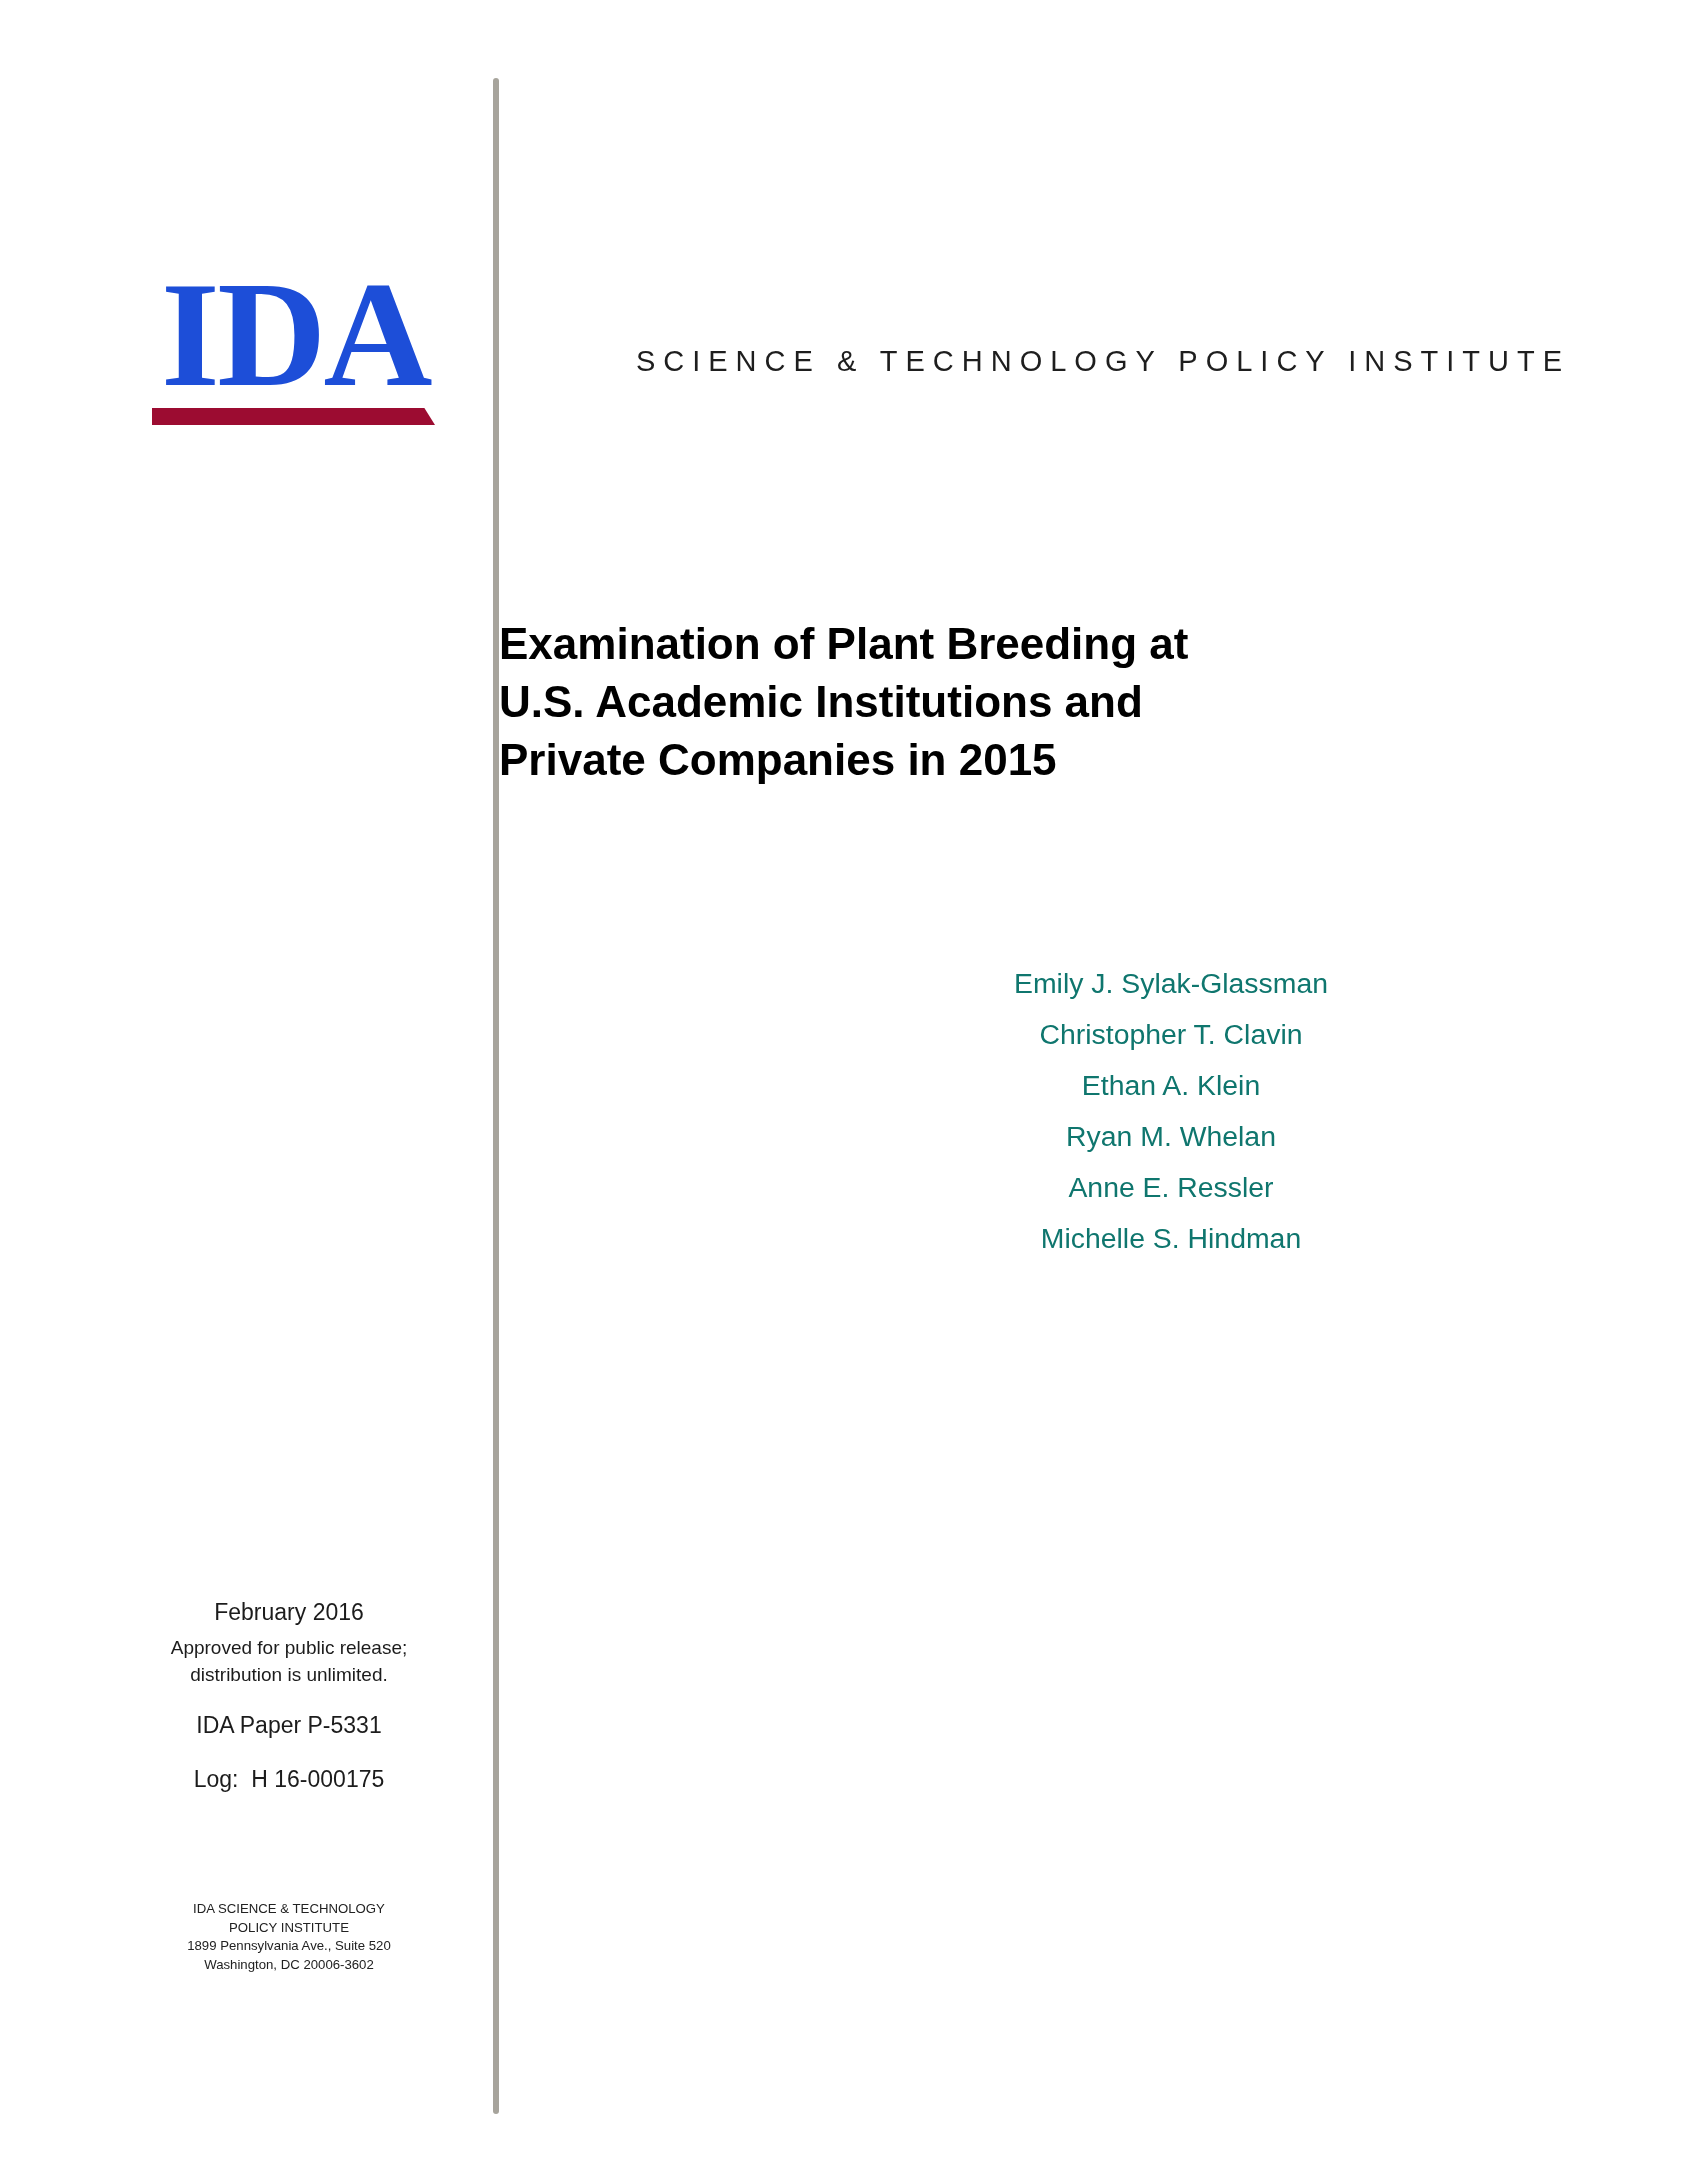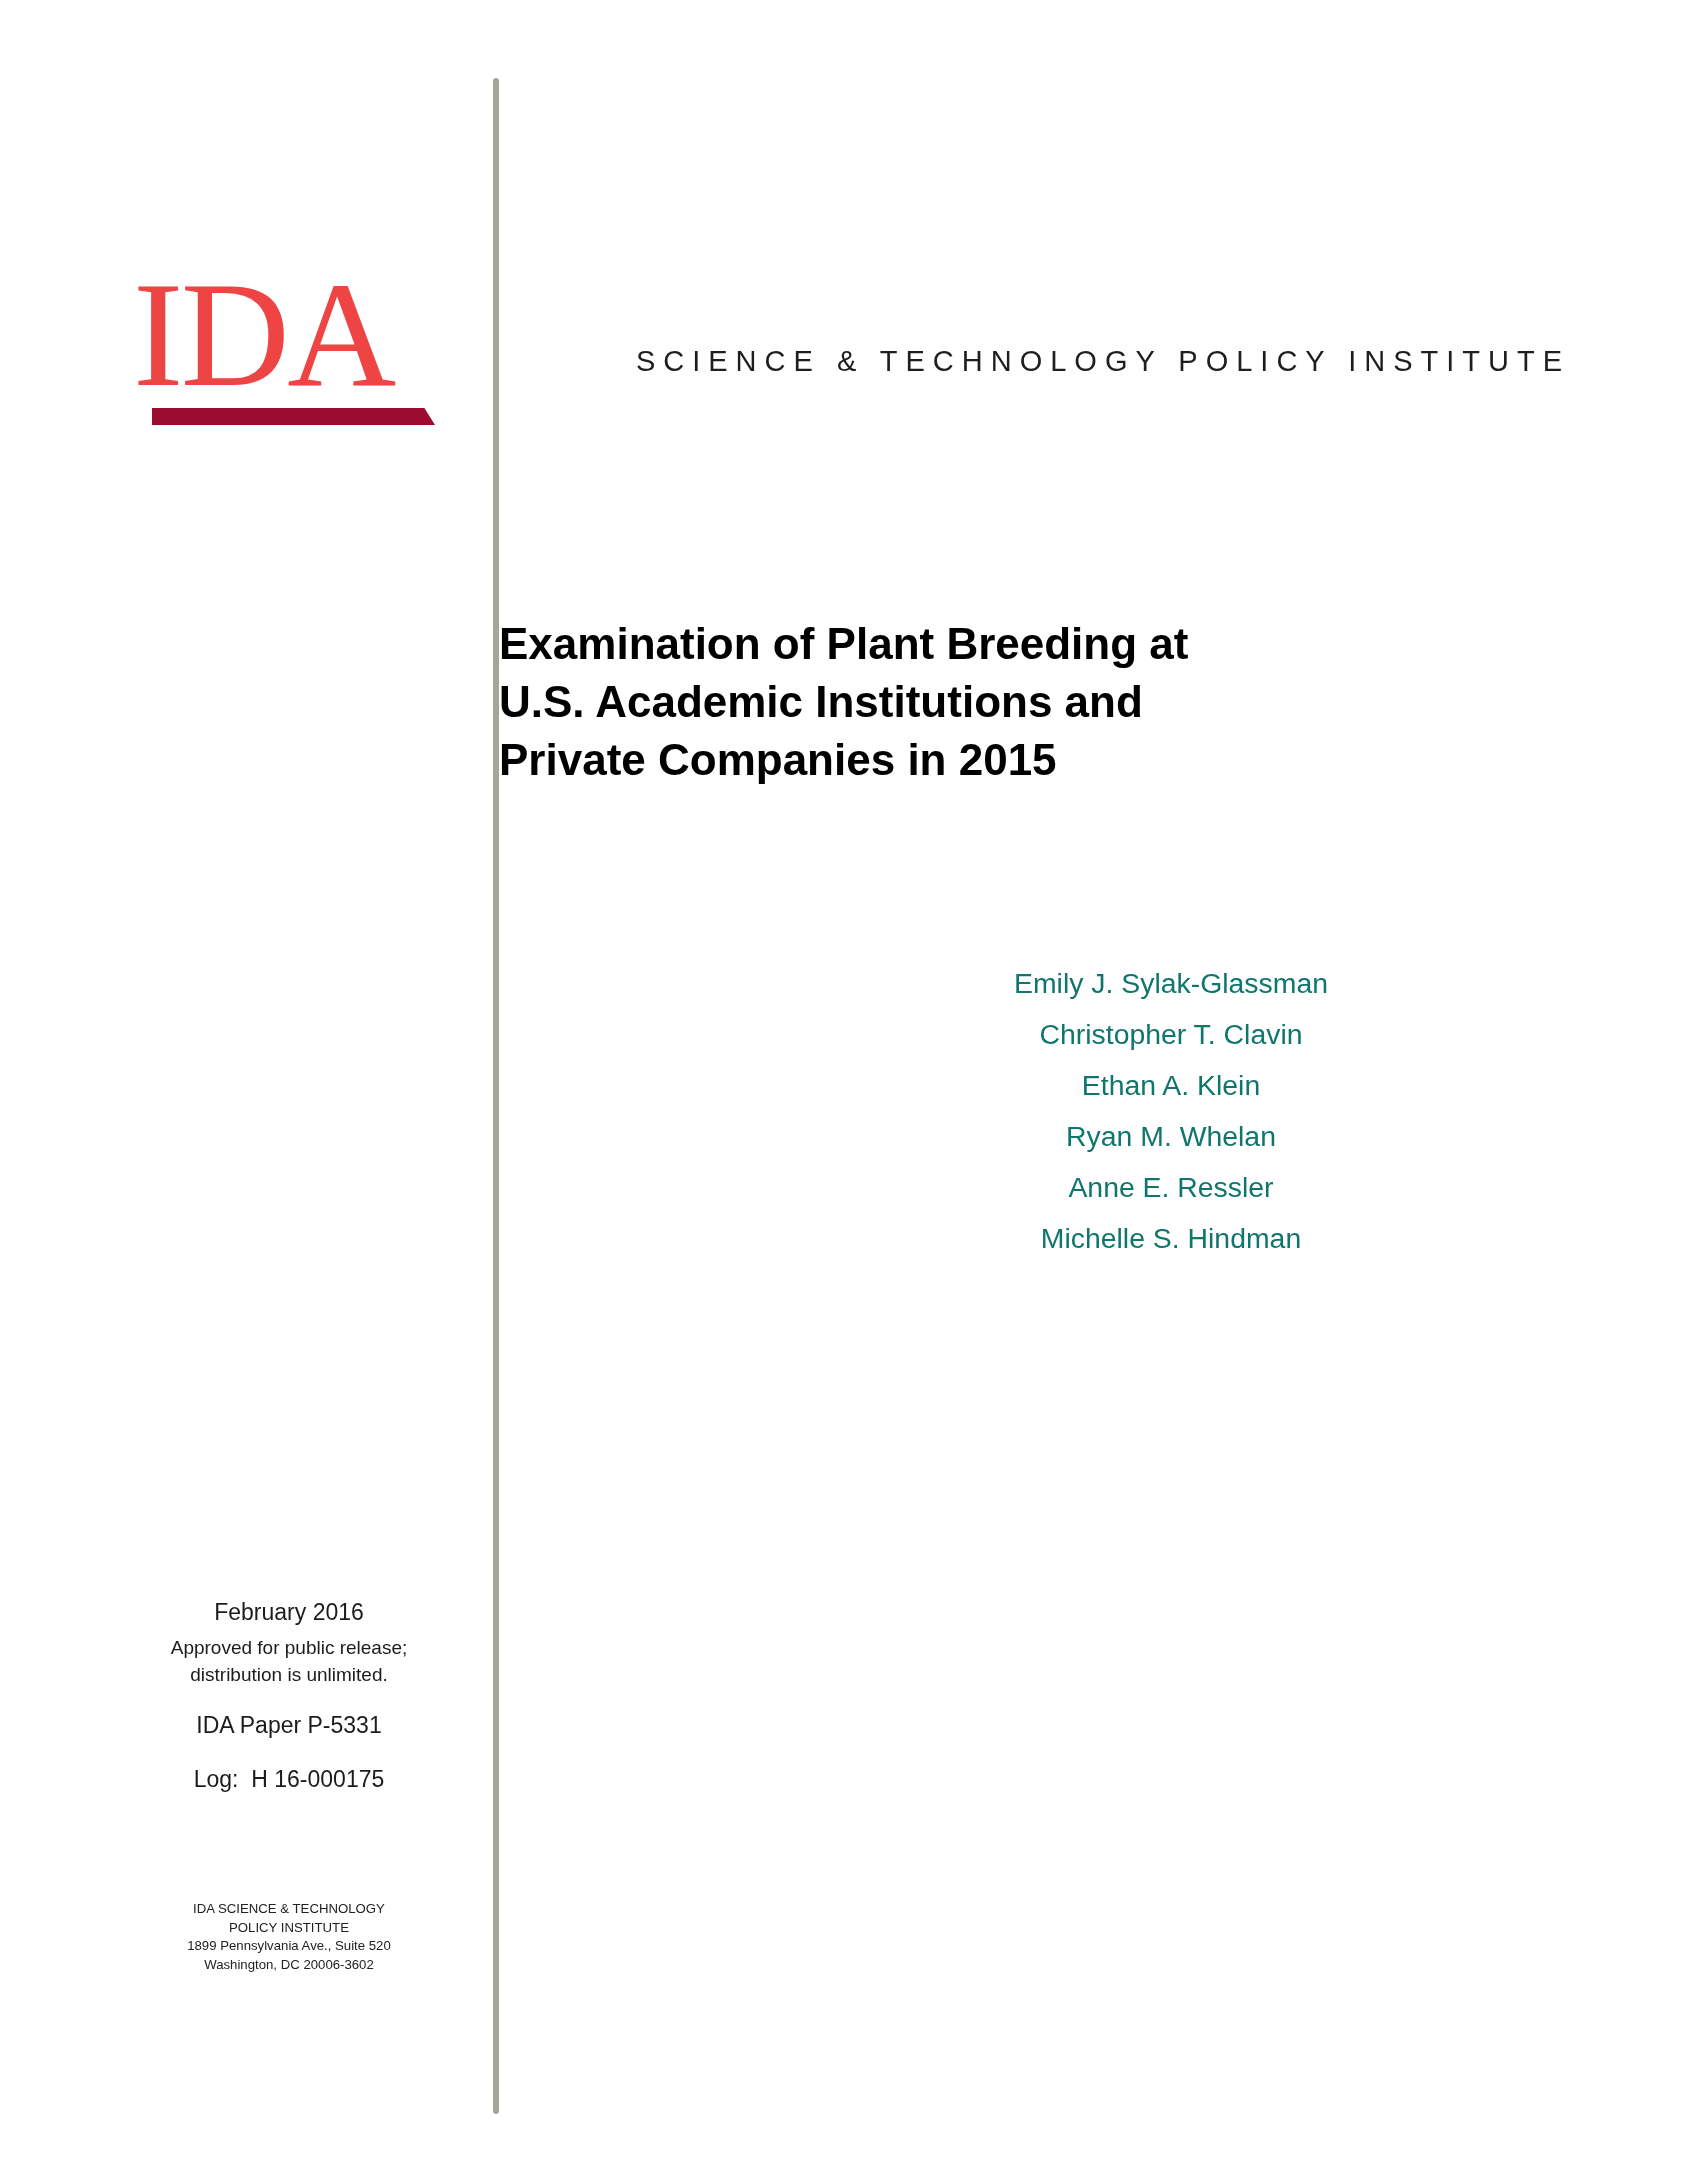--- a/index.html
+++ b/index.html
@@ -9,28 +9,28 @@
     height: 2183px;
     background: #ffffff;
     overflow: hidden;
     font-family: "Liberation Sans", sans-serif;
     color: #1c1c1c;
   }
 
   
   .logo-text {
     position: absolute;
-    left: 133px;
+    left: 161px;
     top: 259px;
     font-family: "Liberation Serif", serif;
-    font-weight: normal;
+    font-weight: bold;
     font-size: 151px;
     line-height: 1;
     letter-spacing: -2.6px;
-    color: #ef4444;
+    color: #1d4ed8;
     white-space: pre;
   }
   .logo-bar {
     position: absolute;
     left: 152px;
     top: 408px;
     width: 283px;
     height: 17px;
     background: #9c0c31;
     clip-path: polygon(0 0, calc(100% - 10.6px) 0, 100% 100%, 0 100%);

